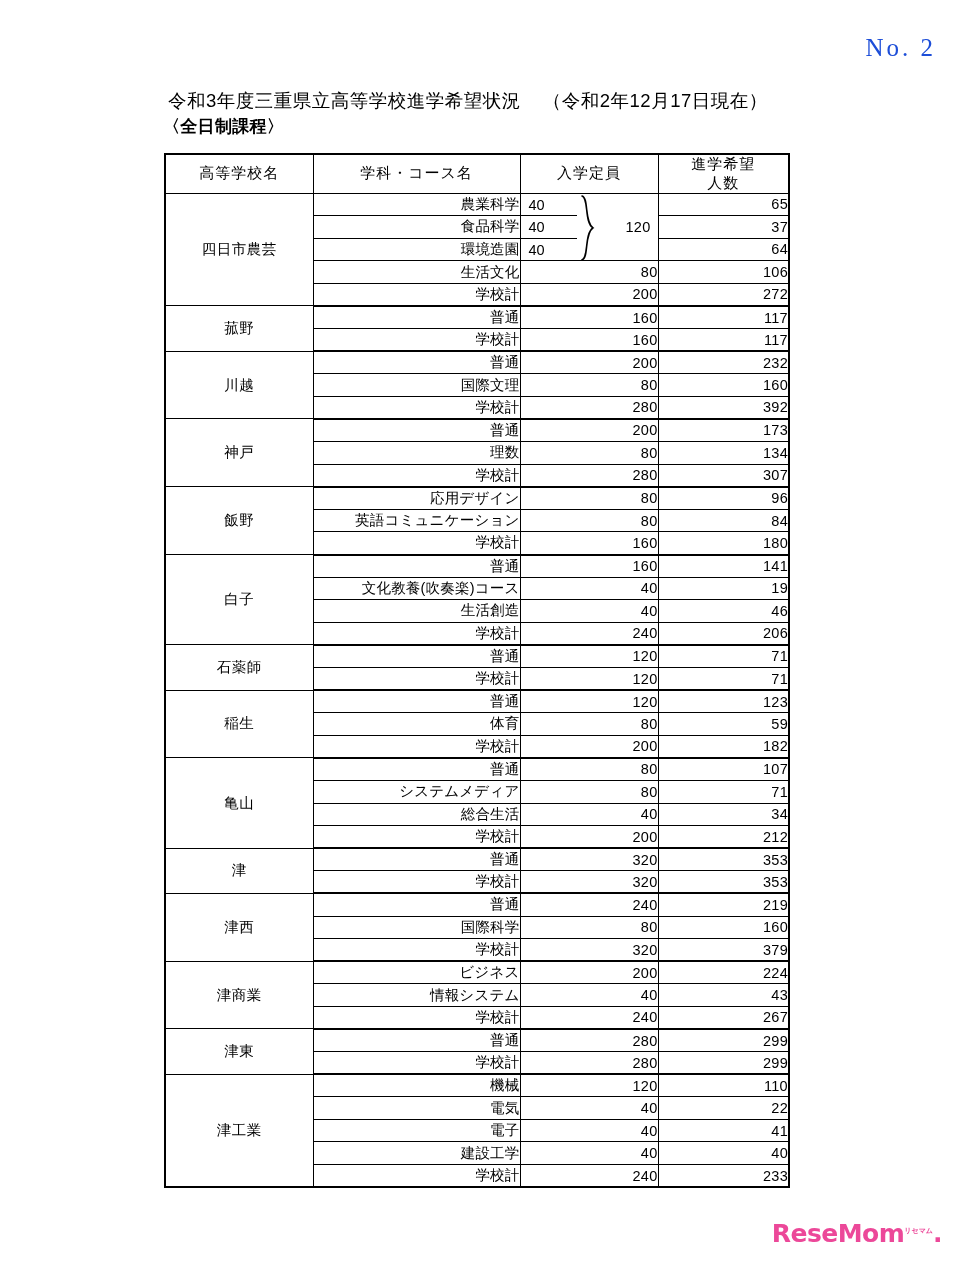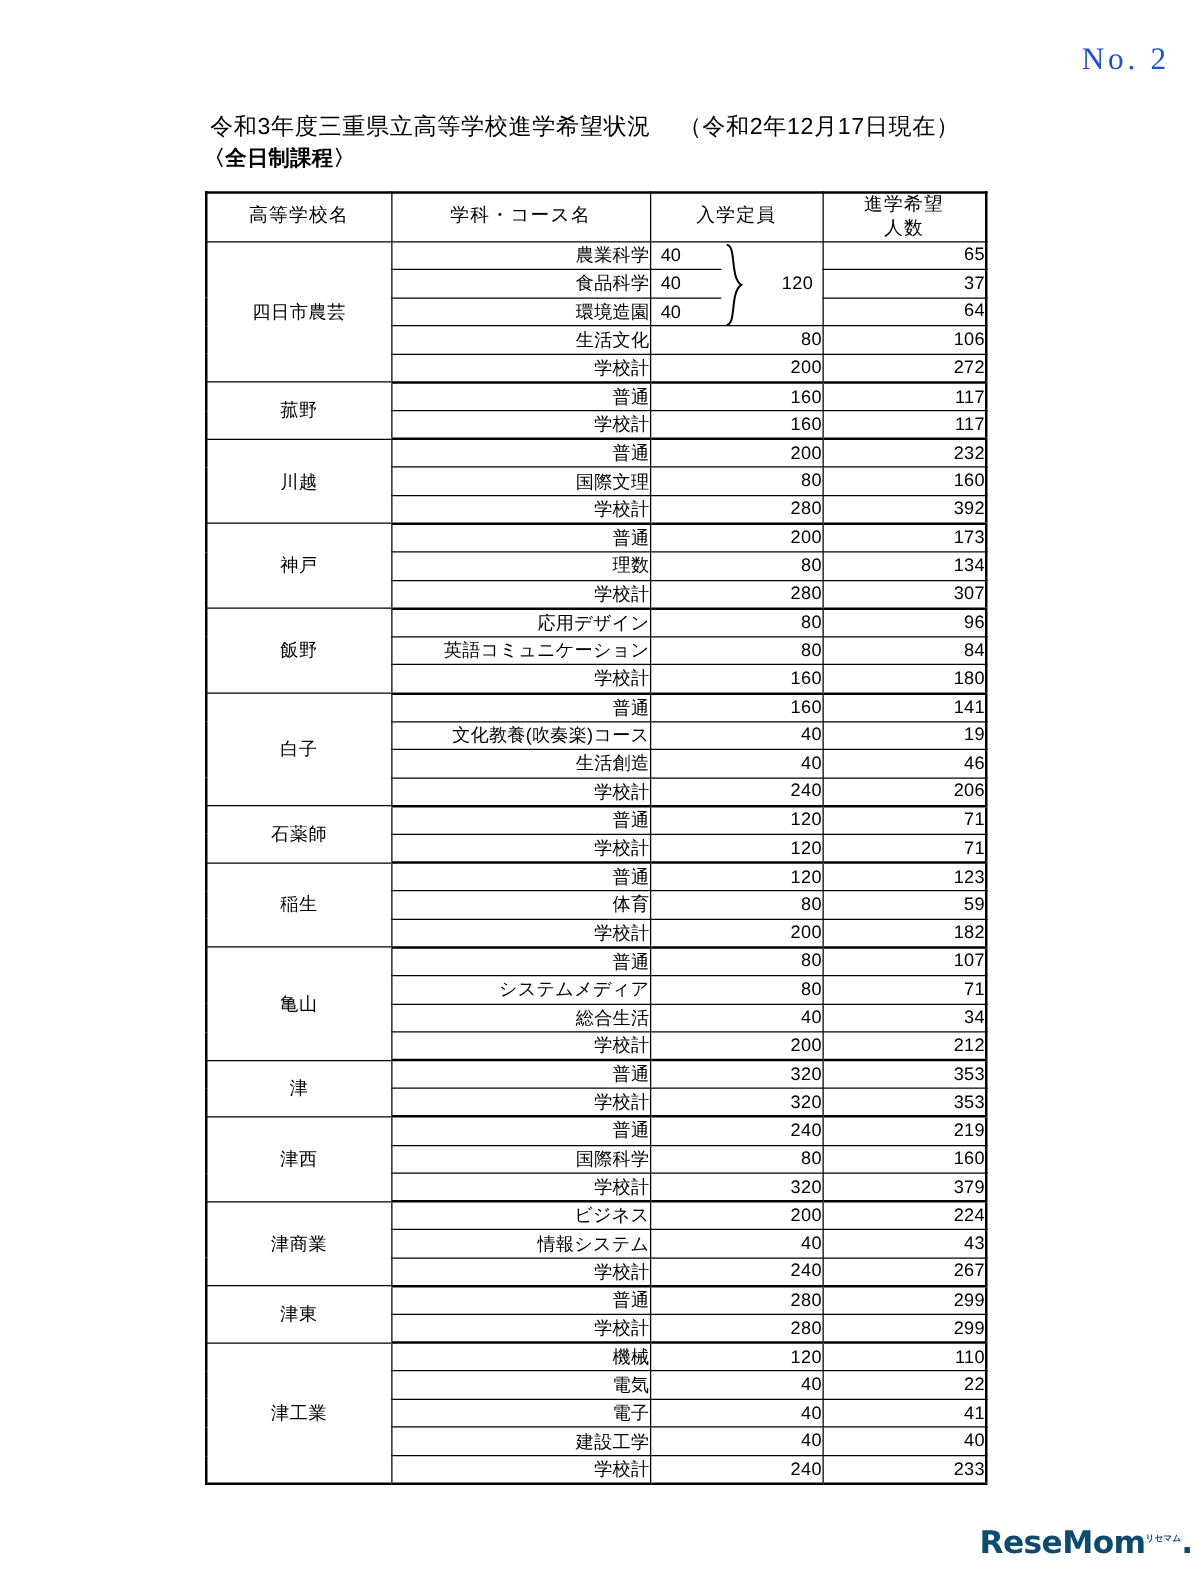--- a/index.html
+++ b/index.html
@@ -158,25 +158,25 @@
     right: 7px;
     top: 0;
     height: 67.8px;
     line-height: 67.8px;
     font-size: 14.5px;
     letter-spacing: 0.3px;
   }
 
   .watermark {
     position: absolute;
-    right: 4px;
+    right: 16px;
     bottom: 18px;
     font-size: 25px;
     font-weight: bold;
-    color: #0c4a6e;
+    color: #ec4899;
     letter-spacing: -0.5px;
     font-family: "DejaVu Sans", sans-serif;
   }
   .watermark .wm-tiny {
     font-size: 7px;
     vertical-align: super;
     letter-spacing: 0;
   }
 </style>
 </head>

